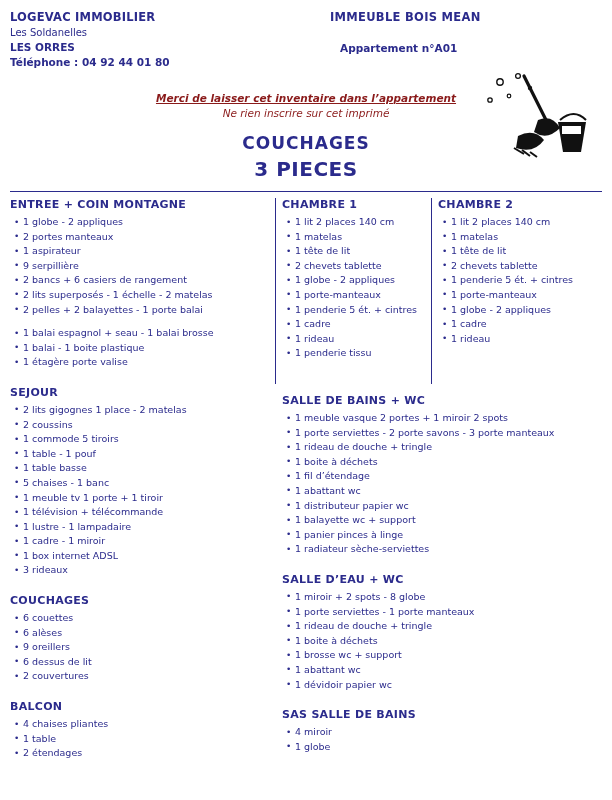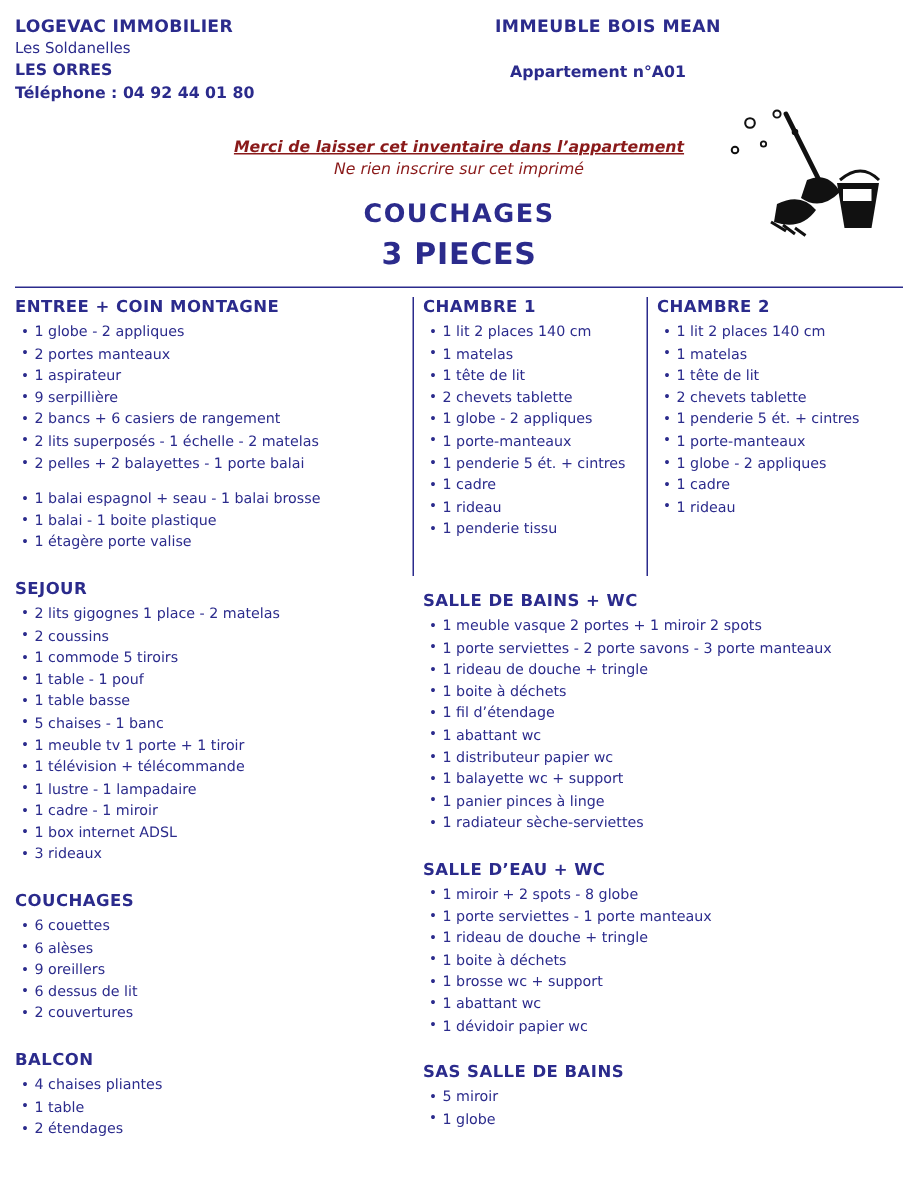--- a/index.html
+++ b/index.html
@@ -343,19 +343,19 @@
         <li>1 porte serviettes  -  1 porte manteaux</li>
         <li>1 rideau de douche + tringle</li>
         <li>1 boite à déchets</li>
         <li>1 brosse wc + support</li>
         <li>1 abattant wc</li>
         <li>1 dévidoir papier wc</li>
       </ul>
 
       <div class="sec-title spaced">SAS SALLE DE BAINS</div>
       <ul class="items">
-        <li>5 miroir</li>
+        <li>4 miroir</li>
         <li>1 globe</li>
       </ul>
     </div>
 
   </div>
 </div>
 
 </body></html>

